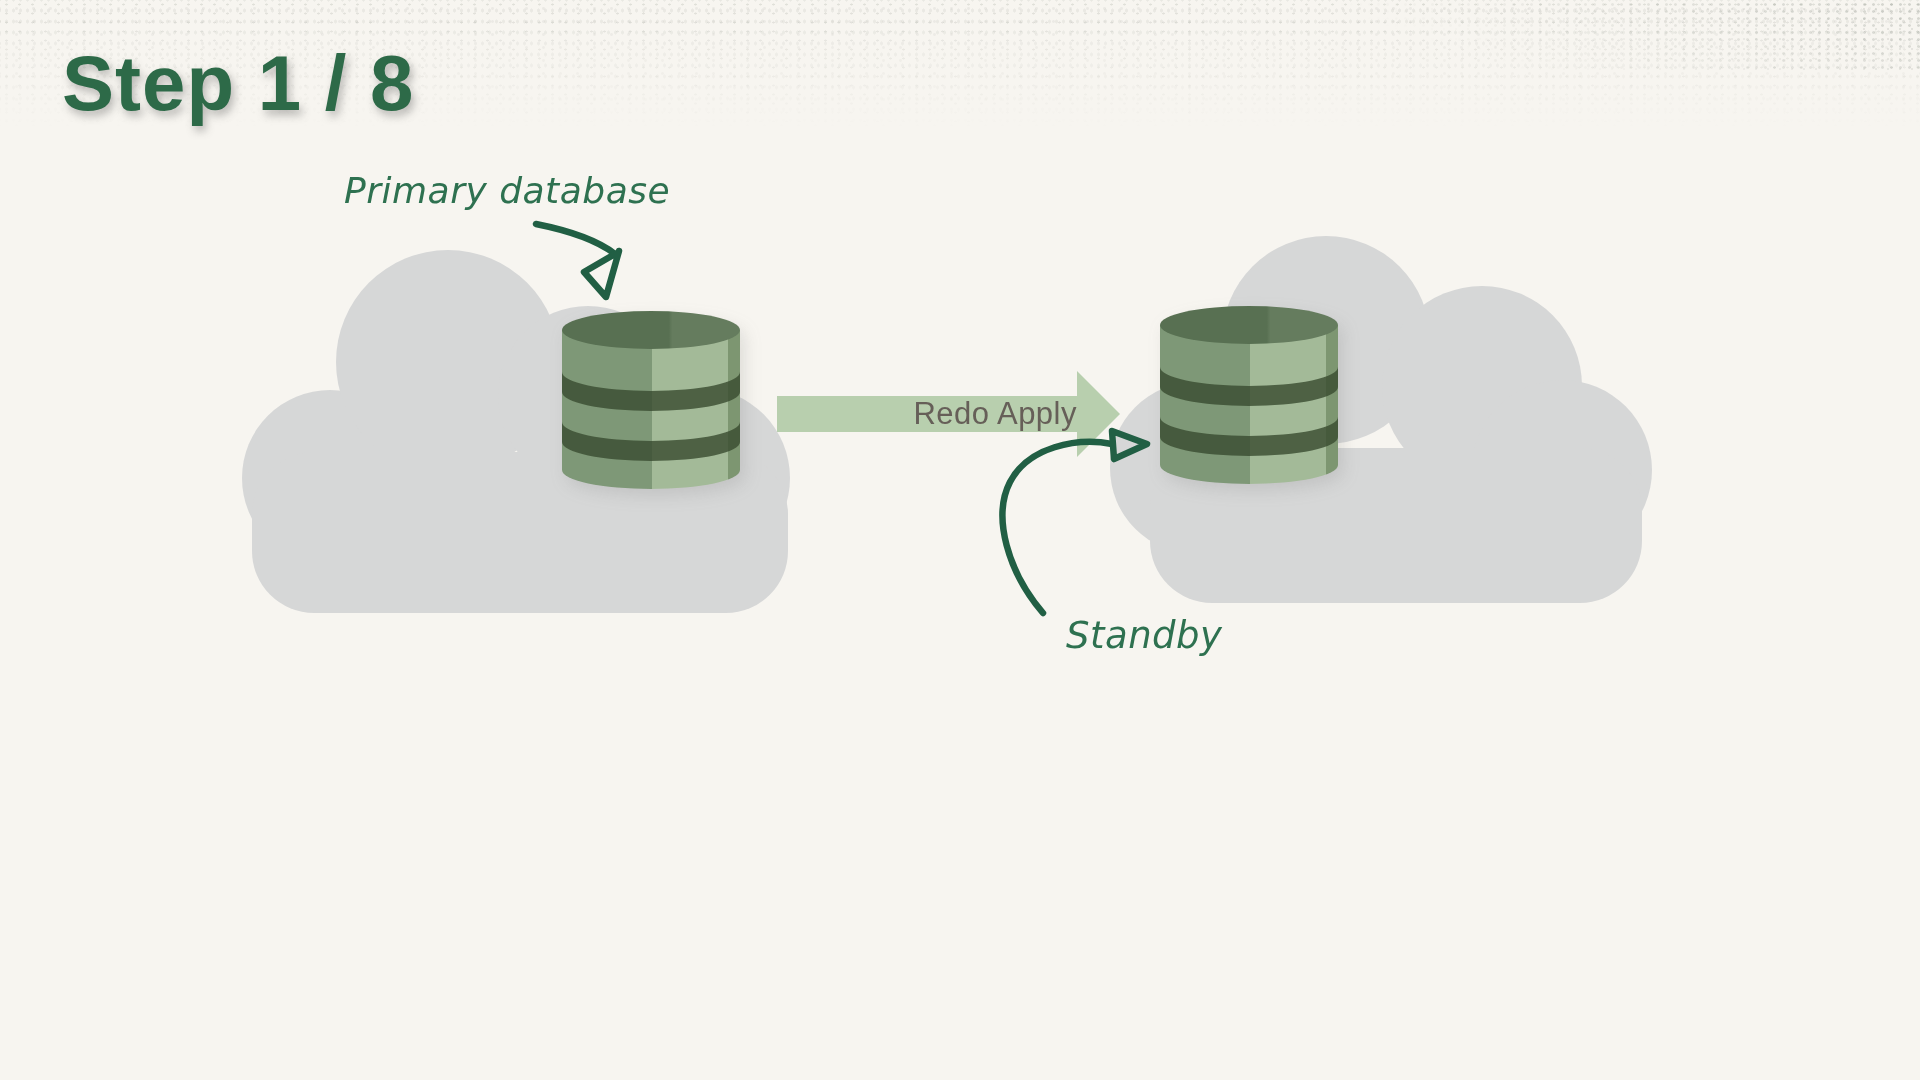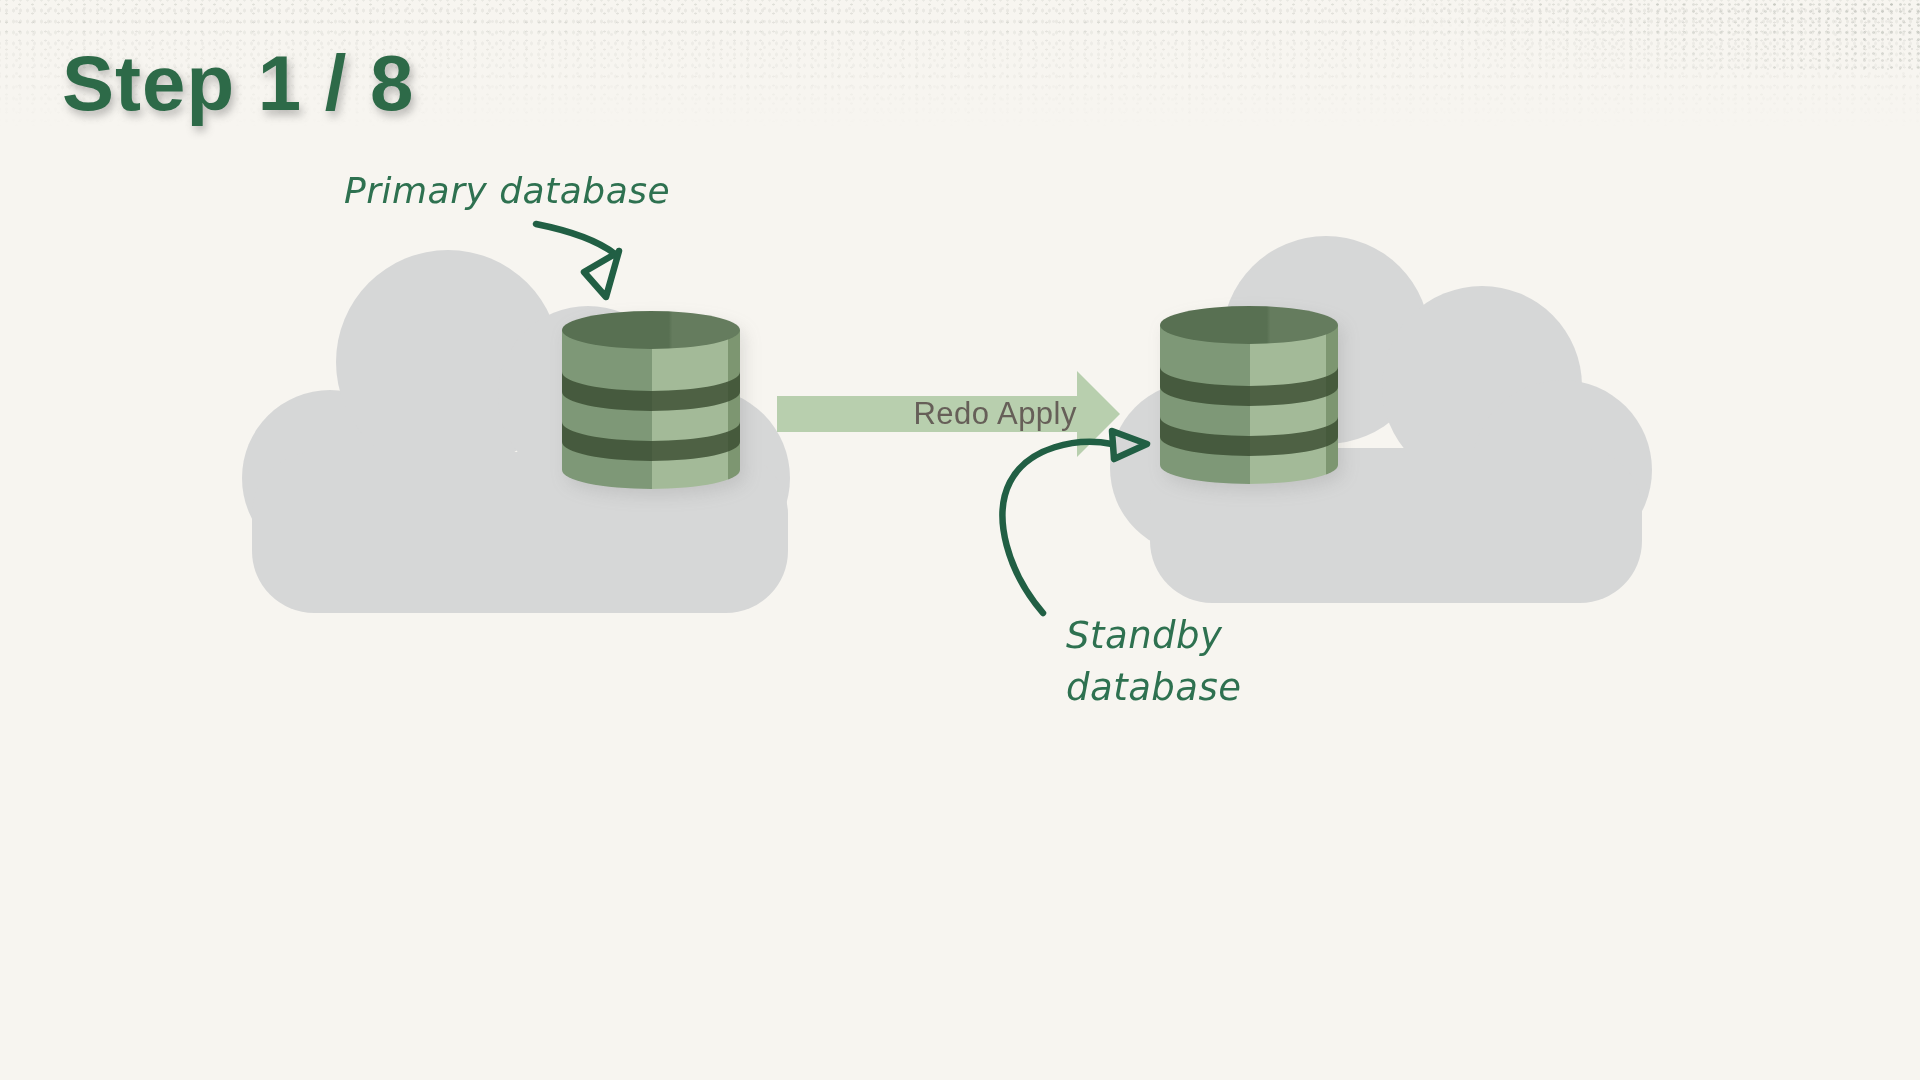--- a/index.html
+++ b/index.html
@@ -129,16 +129,15 @@
       <path d="M1112,431 L1147,444 L1114,459 L1112,431 Z"></path>
     </g>
   </svg>
 
   <div class="hand-label primary-label">Primary database</div>
 
   <div class="redo-label">Redo Apply</div>
 
   <div class="hand-label standby-label">
     <div>Standby</div>
-    <div>database</div>
   </div>
 
 </div>
 
 </body></html>

